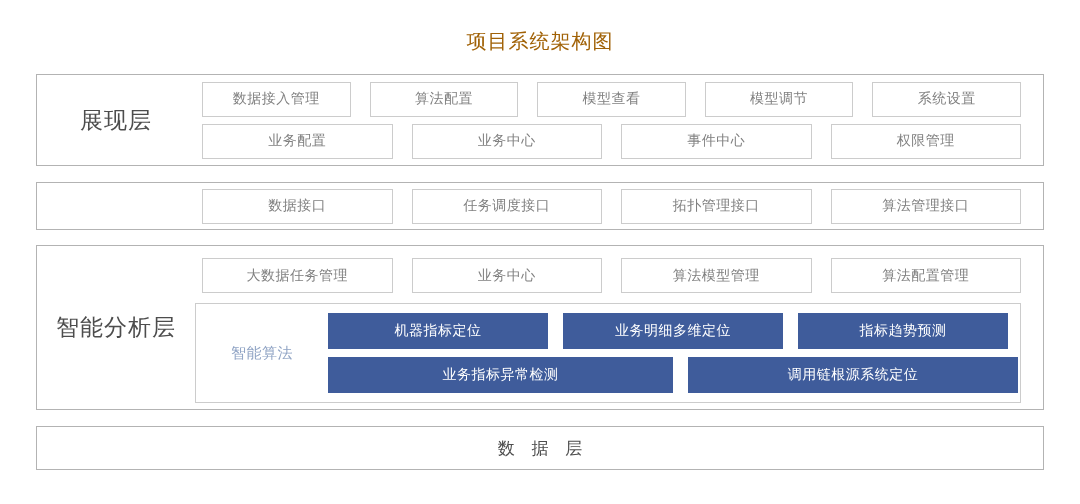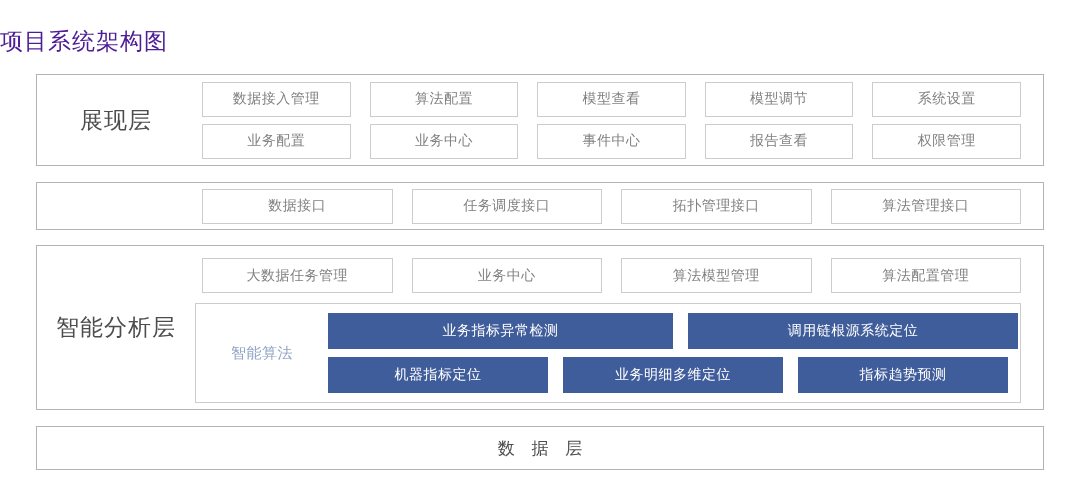--- a/index.html
+++ b/index.html
@@ -18,22 +18,23 @@
     height: 504px;
     background: #ffffff;
   }
 
   
   .diagram-title {
     position: absolute;
     left: 0;
     top: 27px;
     width: 1080px;
-    font-size: 23px;
-    color: #4c1d95;
+    text-align: center;
+    font-size: 20px;
+    color: #a16207;
     letter-spacing: 1px;
     line-height: 28px;
   }
 
   
   .layer {
     position: absolute;
     left: 36px;
     width: 1008px;
     background: #ffffff;
@@ -192,21 +193,20 @@
         <div class="cell">算法配置</div>
         <div class="cell">模型查看</div>
         <div class="cell">模型调节</div>
         <div class="cell">系统设置</div>
       </div>
 
       <div class="row">
         <div class="cell">业务配置</div>
         <div class="cell">业务中心</div>
         <div class="cell">事件中心</div>
-        <div class="cell">报告查看</div>
         <div class="cell">权限管理</div>
       </div>
 
     </div>
   </div>
 
   <div class="layer" id="layer-interface">
     <div class="layer-caption"></div>
     <div class="layer-body">
       <div class="row">
@@ -225,32 +225,32 @@
       <div class="row">
         <div class="cell">大数据任务管理</div>
         <div class="cell">业务中心</div>
         <div class="cell">算法模型管理</div>
         <div class="cell">算法配置管理</div>
       </div>
 
       <div class="algo-panel">
         <div class="algo-caption">智能算法</div>
         <div class="algo-rows">
-
-          <div class="algo-row algo-row-1">
-            <div class="algo-cell">业务指标异常检测</div>
-            <div class="algo-cell">调用链根源系统定位</div>
-          </div>
 
           <div class="algo-row algo-row-2">
             <div class="algo-cell">机器指标定位</div>
             <div class="algo-cell">业务明细多维定位</div>
             <div class="algo-cell">指标趋势预测</div>
           </div>
 
+          <div class="algo-row algo-row-1">
+            <div class="algo-cell">业务指标异常检测</div>
+            <div class="algo-cell">调用链根源系统定位</div>
+          </div>
+
         </div>
       </div>
 
     </div>
   </div>
 
   <div class="layer" id="layer-data">
     <div class="data-layer-label">数 据 层</div>
   </div>
 

